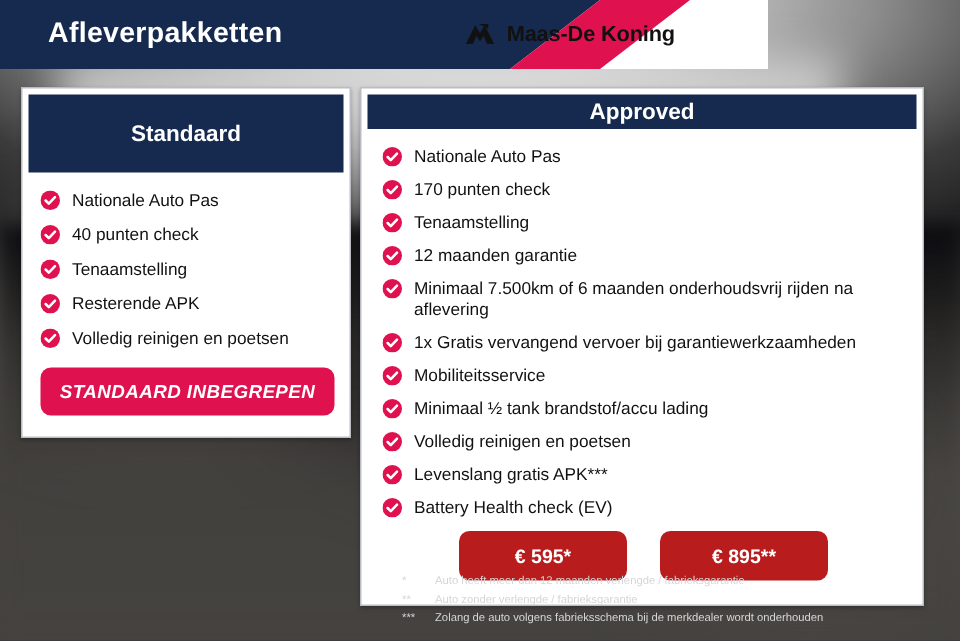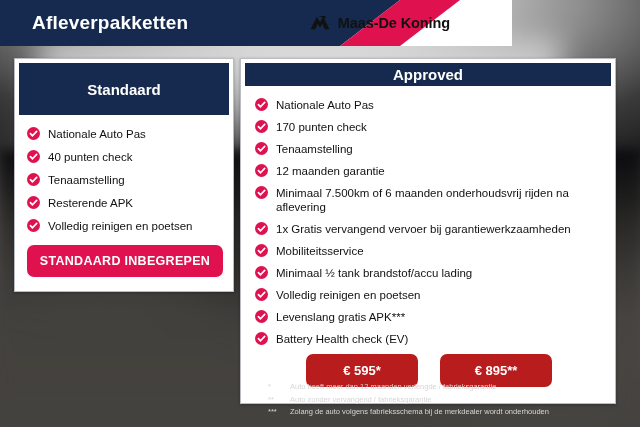--- a/index.html
+++ b/index.html
@@ -90,21 +90,21 @@
     flex:0 0 auto;width:13px;height:13px;margin-top:0px;display:block;
   }
   ul.features li .txt{display:block;}
   #card-approved ul.features li{margin-bottom:8px;}
 
   
   .std-btn{
     display:block;width:100%;margin:12px 0 2px 0;
     background:#e0114f;color:#ffffff;border:none;border-radius:7px;
     padding:9px 6px;font-size:12.5px;font-weight:bold;letter-spacing:.3px;
-    font-family:"Liberation Sans", sans-serif;cursor:pointer;text-align:center;
+    font-family:"Liberation Sans", sans-serif;cursor:pointer;text-align:center;font-style:italic;
   }
   .price-row{display:flex;gap:22px;justify-content:center;margin:8px 0 6px 0;}
   .price-btn{
     background:#b91c1c;color:#ffffff;border:none;border-radius:7px;
     padding:9px 30px;font-size:13px;font-weight:bold;
     font-family:"Liberation Sans", sans-serif;cursor:pointer;min-width:112px;
   }
 
   
   .footnotes{
@@ -273,19 +273,19 @@
   </div>
 </div>
 
 <div class="footnotes" id="footnotes">
     <div class="fn">
       <span class="star">*</span>
       <span class="fntxt">Auto heeft meer dan 12 maanden verlengde / fabrieksgarantie</span>
     </div>
     <div class="fn">
       <span class="star">**</span>
-      <span class="fntxt">Auto zonder vervangend / fabrieksgarantie</span>
+      <span class="fntxt">Auto zonder verlengde / fabrieksgarantie</span>
     </div>
     <div class="fn">
       <span class="star">***</span>
       <span class="fntxt">Zolang de auto volgens fabrieksschema bij de merkdealer wordt onderhouden</span>
     </div>
   </div>
 
 </body></html>

